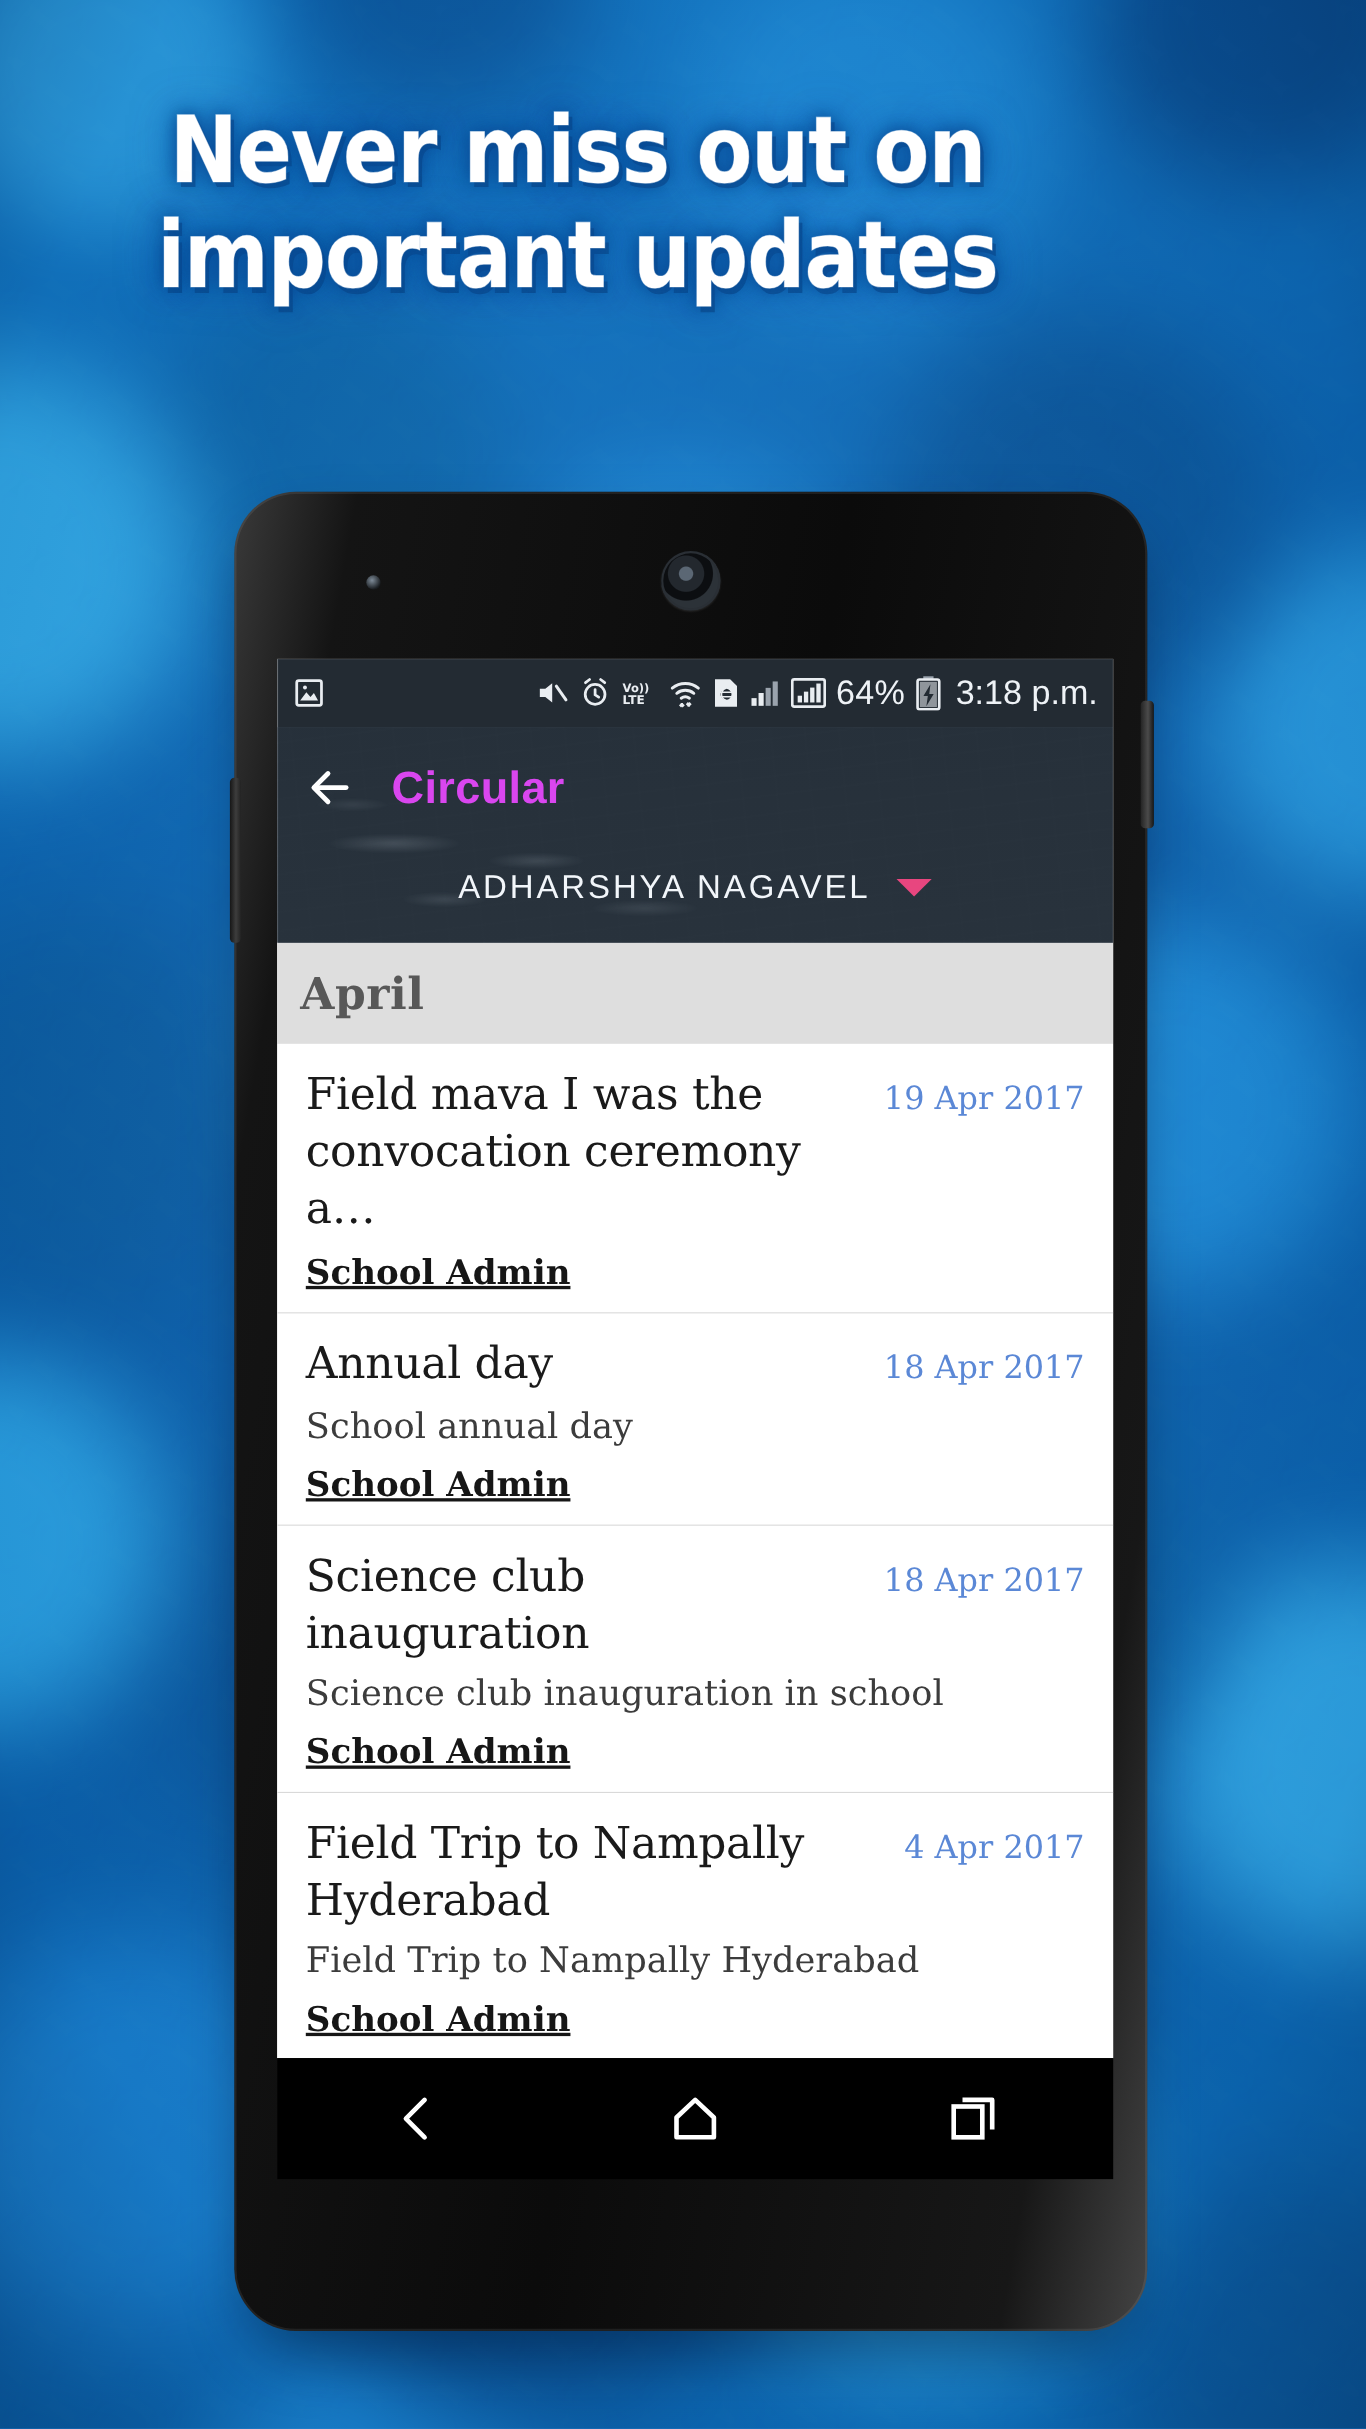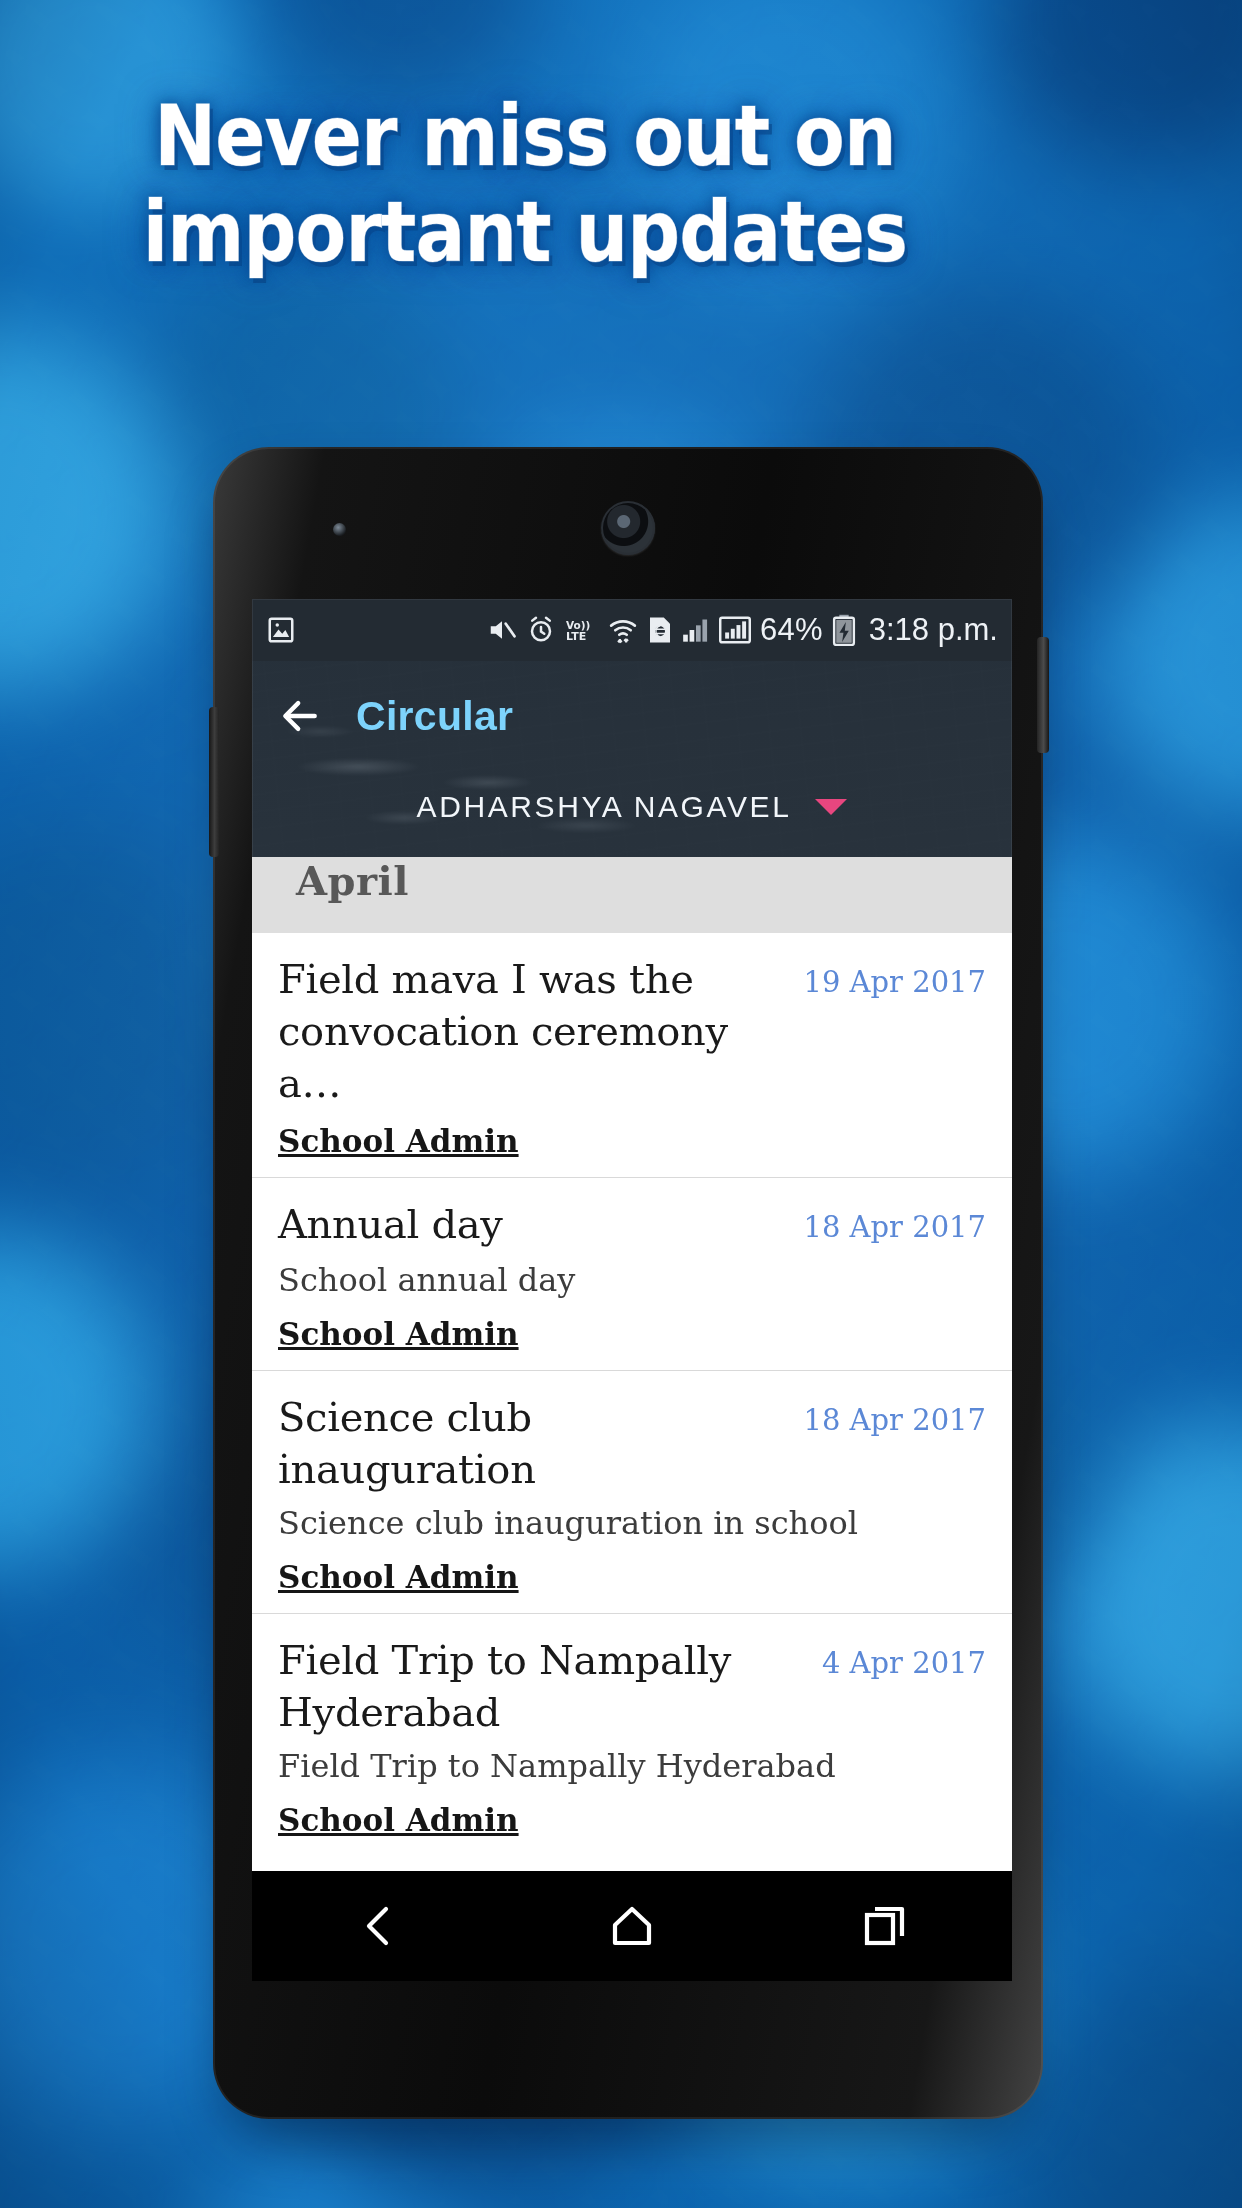--- a/index.html
+++ b/index.html
@@ -164,42 +164,42 @@
       radial-gradient(ellipse 74px 11px at 44% 84%, rgba(215,228,238,.35), transparent 70%),
       radial-gradient(ellipse 50px  9px at 9%  36%, rgba(215,228,238,.30), transparent 70%);
     filter: blur(1.2px);
   }
   .appbar-row1 {
     position:relative; height:110px;
     display:flex; align-items:center; padding-left:26px; gap:34px;
   }
   .back-arrow { width:44px; height:44px; display:block; }
   .appbar-title {
-    font-size:41px; font-weight:bold; color:#7dd3fc; letter-spacing:.3px;
+    font-size:41px; font-weight:bold; color:#d946ef; letter-spacing:.3px;
   }
   .appbar-row2 {
     position:relative; height:86px;
     display:flex; align-items:center; justify-content:center; gap:24px;
     padding-bottom:14px;
     text-align:right;
   }
   .student-name {
     font-size:30px; color:#f2f6fa; letter-spacing:2.6px;
   }
   .caret {
     width:0; height:0;
     border-left:16px solid transparent;
     border-right:16px solid transparent;
     border-top:16px solid #e8467f;
   }
 
   
   .month-header {
-    height:76px; background:#dedede;
-    display:flex; align-items:flex-start; padding-left:44px;
+    height:92px; background:#dedede;
+    display:flex; align-items:center; padding-left:21px;
   }
   .month-header span {
     font-family:"DejaVu Serif", serif;
     font-size:40px; font-weight:bold; color:#585858; letter-spacing:.5px;
   }
 
   
   .list { background:#ffffff; }
   .row {
     padding:20px 26px 18px 26px;

